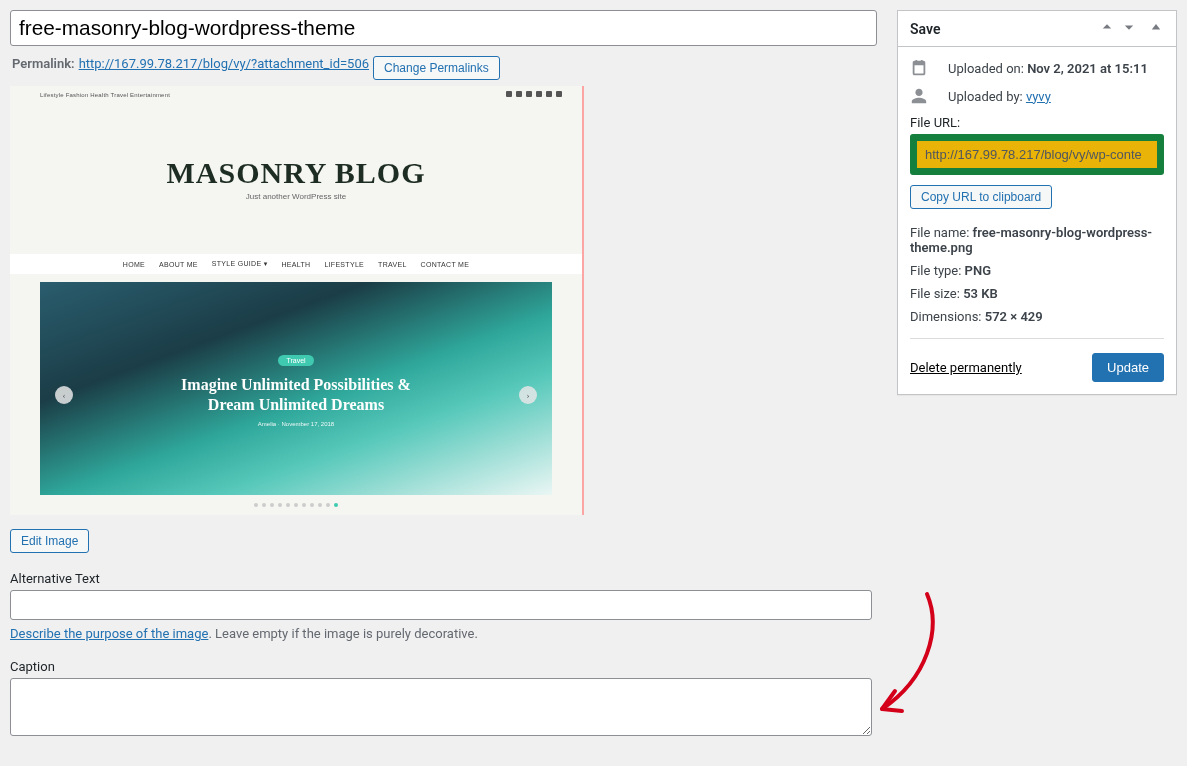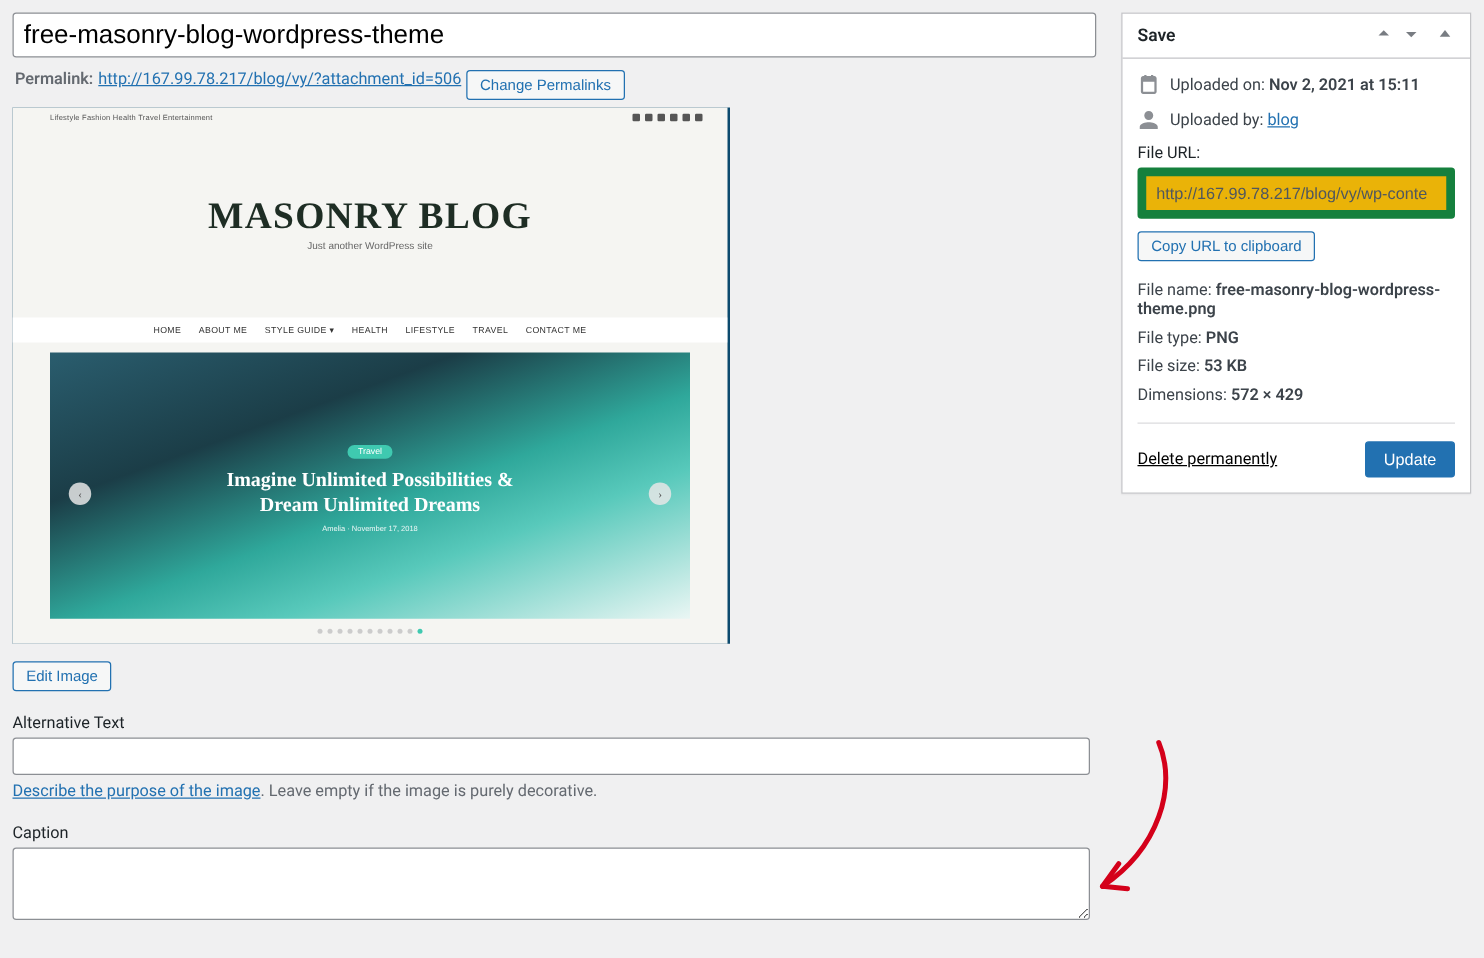--- a/index.html
+++ b/index.html
@@ -5,21 +5,21 @@
 * { box-sizing: border-box; margin: 0; padding: 0; }
 body { font-family: -apple-system, BlinkMacSystemFont, "Segoe UI", Roboto, sans-serif; background: #f0f0f1; color: #1d2327; font-size: 13px; padding: 10px; }
 .layout { display: flex; gap: 20px; }
 .main-col { flex: 1; min-width: 0; }
 .side-col { width: 280px; flex-shrink: 0; }
 .title-input { width: 100%; height: 36px; padding: 3px 8px; font-size: 1.6em; line-height: 100%; border: 1px solid #8c8f94; border-radius: 3px; background: #fff; outline: 0; }
 .permalink-row { margin: 10px 0 6px 2px; font-size: 13px; color: #646970; display: flex; align-items: flex-start; flex-wrap: wrap; gap: 4px; }
 .permalink-row strong { font-weight: 600; }
 .permalink-row a.perma { color: #2271b1; text-decoration: underline; }
 .btn-outline { background: #f6f7f7; border: 1px solid #2271b1; color: #2271b1; padding: 4px 10px; border-radius: 3px; cursor: pointer; font-size: 12px; }
-.attachment-thumb { width: 574px; background: #0c4a6e; border: 0; margin-top: 6px; }
+.attachment-thumb { width: 574px; background: #fca5a5; border: 0; margin-top: 6px; }
 
 .preview { width: 572px; height: 429px; background: #f5f5f2; position: relative; font-family: Georgia, serif; overflow: hidden; }
 .preview .tags { position: absolute; top: 6px; left: 30px; font-size: 6px; color: #555; font-family: -apple-system, sans-serif; letter-spacing: .2px; }
 .preview .socials { position: absolute; top: 5px; right: 20px; display: flex; gap: 4px; }
 .preview .socials span { width: 6px; height: 6px; background: #555; border-radius: 1px; }
 .preview .masthead { text-align: center; padding-top: 70px; }
 .preview .mast-title { font-size: 30px; font-weight: 700; color: #1e2d24; letter-spacing: 1px; }
 .preview .mast-sub { font-size: 8px; color: #666; font-family: -apple-system,sans-serif; margin-top: 2px; }
 .preview .navbar { position: absolute; top: 168px; left: 0; right: 0; height: 20px; background: #fff; display: flex; justify-content: center; align-items: center; gap: 14px; font-size: 7px; font-family: -apple-system,sans-serif; color: #333; letter-spacing: .3px; }
 .preview .hero { position: absolute; top: 196px; left: 30px; right: 30px; bottom: 20px; background: linear-gradient(160deg,#2a5d6e 0%,#1b3d47 30%,#2fa89b 55%,#58c9bb 70%,#eaf6f4 100%); display: flex; align-items: center; justify-content: center; color: #fff; text-align: center; }
@@ -38,21 +38,21 @@
 .text-input { width: 100%; max-width: 862px; padding: 4px 8px; border: 1px solid #8c8f94; border-radius: 3px; background: #fff; font-size: 14px; height: 30px; }
 .helper { margin-top: 6px; font-size: 13px; color: #646970; }
 .helper a { color: #2271b1; text-decoration: underline; text-align: center; }
 textarea.text-input { height: 58px; resize: vertical; }
 .postbox { background: #fff; border: 1px solid #c3c4c7; box-shadow: 0 1px 1px rgba(0,0,0,.04); margin-bottom: 20px; }
 .postbox-header { display: flex; align-items: center; justify-content: space-between; border-bottom: 1px solid #c3c4c7; padding: 0 12px; height: 36px; }
 .postbox-header h2 { font-size: 14px; font-weight: 600; }
 .postbox-header .handles { display: flex; gap: 4px; align-items: center; color: #787c82; }
 .handle-btn { cursor: pointer; padding: 2px; }
 .postbox-inside { padding: 12px; }
-.meta-row { display: flex; align-items: center; gap: 8px; margin-bottom: 10px; color: #3c434a; }
+.meta-row { display: flex; align-items: center; gap: 20px; margin-bottom: 10px; color: #3c434a; }
 .meta-row svg { width: 18px; height: 18px; fill: #8c8f94; flex-shrink:0; }
 .meta-row b { font-weight: 600; }
 .meta-row a { color: #2271b1; text-decoration: underline; }
 .field-label-sm { font-size: 13px; color: #1d2327; margin-bottom: 4px; }
 .url-input { width: 100%; padding: 6px 8px; border: 7px solid #15803d; background: #eab308; border-radius: 3px; font-size: 13px; color: #50575e; margin-bottom: 10px; }
 .kv-row { margin-bottom: 8px; color: #3c434a; }
 .kv-row b { font-weight: 600; }
 .submitbox { margin-top: 14px; padding-top: 14px; border-top: 1px solid #dcdcde; display: flex; justify-content: space-between; align-items: center; }
 .delete-link { color: #000000; text-decoration: underline; cursor: pointer; }
 .btn-primary { background: #2271b1; border: 1px solid #2271b1; border-radius: 3px; color: #fff; padding: 6px 14px; cursor: pointer; font-size: 13px; }
@@ -166,21 +166,21 @@
         <div class="meta-row">
           <svg viewBox="0 0 20 20">
               <path d="M15 2h-1V1h-2v1H8V1H6v1H5C3.9 2 3 2.9 3 4v12c0 1.1.9 2 2 2h10c1.1 0 2-.9 2-2V4c0-1.1-.9-2-2-2zm0 14H5V7h10v9z"></path>
             </svg>
           <span><span>Uploaded on:</span> <b>Nov 2, 2021 at 15:11</b></span>
         </div>
         <div class="meta-row">
           <svg viewBox="0 0 20 20">
               <path d="M10 10c2.2 0 4-1.8 4-4s-1.8-4-4-4-4 1.8-4 4 1.8 4 4 4zm0 2c-2.7 0-8 1.3-8 4v2h16v-2c0-2.7-5.3-4-8-4z"></path>
             </svg>
-          <span><span>Uploaded by:</span> <a href="#">blog</a></span>
+          <span><span>Uploaded by:</span> <a href="#">vyvy</a></span>
         </div>
 
         <div class="field-label-sm">File URL:</div>
         <input type="text" class="url-input" readonly="" value="http://167.99.78.217/blog/vy/wp-conte" style="">
         <button class="btn-outline">Copy URL to clipboard</button>
 
         <div style="height:16px;"></div>
 
         <div class="kv-row"><span>File name:</span> <b>free-masonry-blog-wordpress-theme.png</b></div>
         <div class="kv-row"><span>File type:</span> <b>PNG</b></div>

